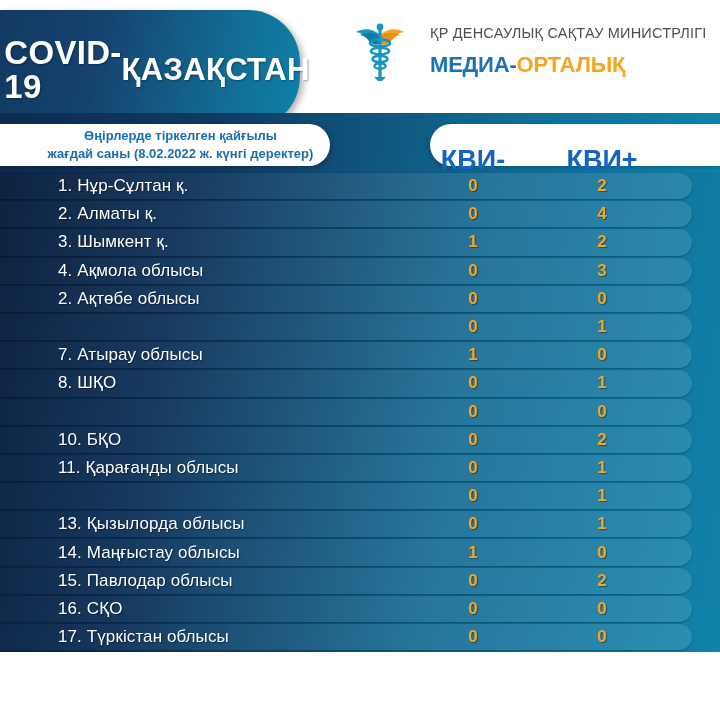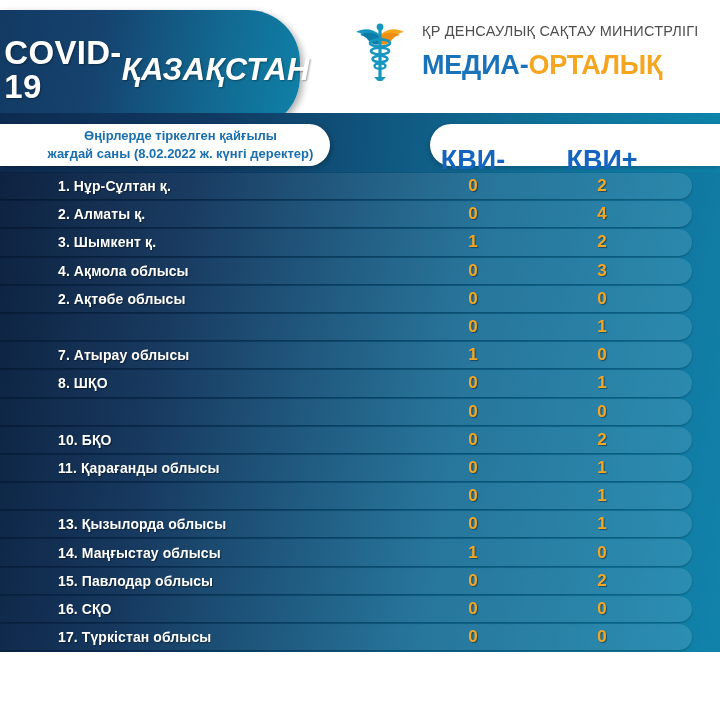--- a/index.html
+++ b/index.html
@@ -31,36 +31,35 @@
   }
   #title-line1 {
     color:#ffffff; font-size:33px; font-weight:bold;
     letter-spacing:.3px; line-height:1.02;
     text-shadow:1px 1px 2px rgba(0,0,0,.35);
   }
   #title-line2 {
     color:#ffffff; font-size:31px; font-weight:bold;
     letter-spacing:.3px; line-height:1.08;
     text-shadow:1px 1px 2px rgba(0,0,0,.35);
-    font-style:italic;
   }
 
   
   #logo-block {
     position:absolute; left:352px; top:20px;
-    display:flex; align-items:center; gap:14px;
+    display:flex; align-items:center; gap:22px;
   }
   #caduceus { width:56px; height:62px; flex:0 0 auto; }
   #logo-text { display:flex; flex-direction:column; }
   #logo-ministry {
     color:#4f4f4f; font-size:14.5px; font-weight:500;
     letter-spacing:.2px; white-space:nowrap;
   }
   #logo-media {
-    font-size:27px; font-weight:bold; letter-spacing:-.2px;
+    font-size:22px; font-weight:bold; letter-spacing:-.2px;
     white-space:nowrap; line-height:1.05; margin-top:12px;
   }
   .lm-blue { color:#1a72b8; }
   .lm-orange { color:#f5a51e; }
 
   
   #subheader {
     position:absolute; left:0; top:113px; width:720px; height:59px;
     background:linear-gradient(95deg,#0d2b50 0%,#103a63 30%,#0f6e96 72%,#0e84ab 100%);
   }
@@ -103,21 +102,21 @@
        rgba(255,255,255,.015) 0%,
        rgba(255,255,255,.055) 28%,
        rgba(255,255,255,.10) 62%,
        rgba(255,255,255,.11) 100%);
     border-radius:0 14px 14px 0;
     box-shadow:0 1px 2px rgba(0,0,0,.28);
   }
   .row-name {
     position:absolute; left:58px; top:50%;
     transform:translateY(-50%);
-    color:#ffffff; font-size:14px; font-weight:bold;
+    color:#ffffff; font-size:17px; font-weight:normal;
     letter-spacing:.1px; white-space:nowrap;
     text-shadow:1px 1px 1px rgba(0,0,0,.4);
   }
   .row-val {
     position:absolute; top:50%;
     transform:translate(-50%,-50%);
     color:#f5a623; font-size:17px; font-weight:bold;
     text-shadow:1px 1px 1px rgba(0,0,0,.4);
   }
   .val-neg { left:473px; }

